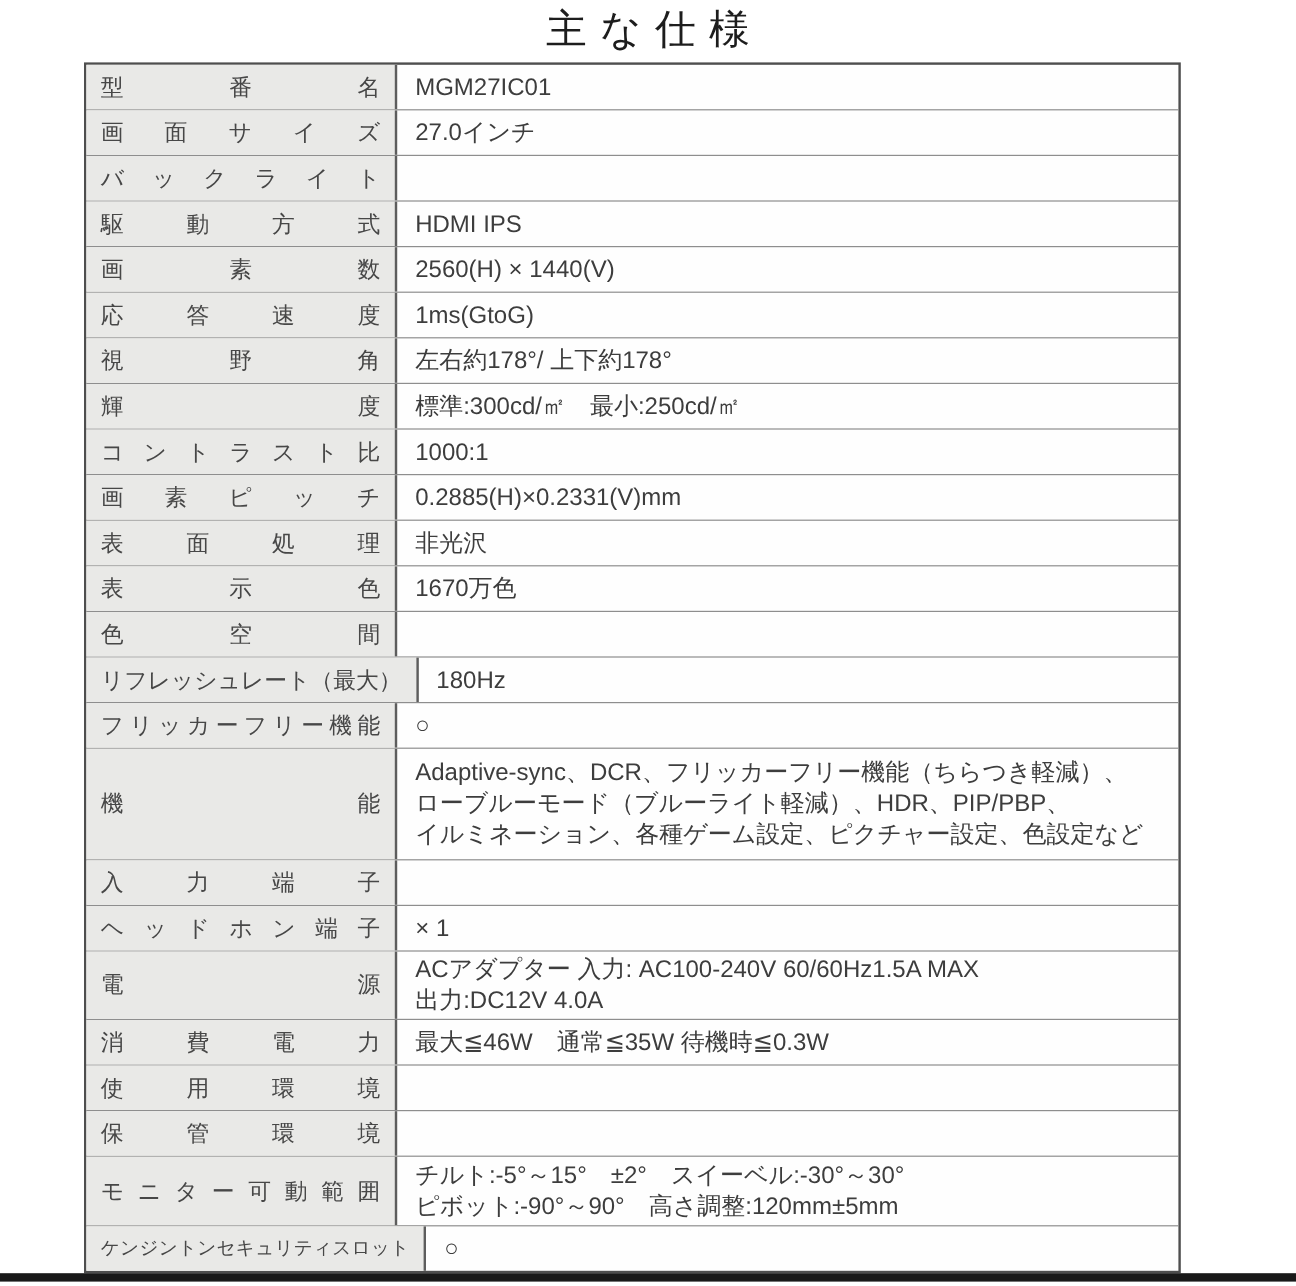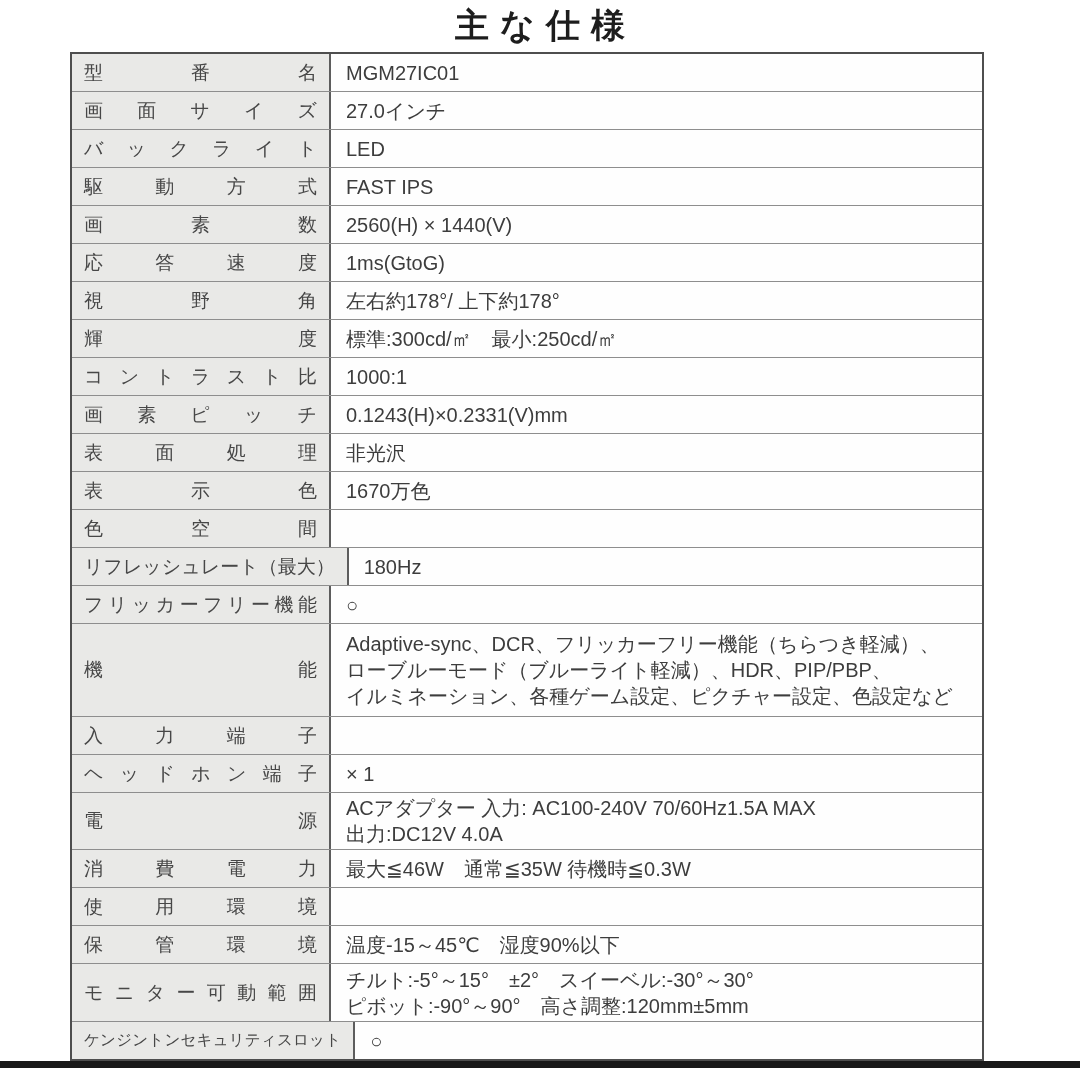--- a/index.html
+++ b/index.html
@@ -14,21 +14,21 @@
     overflow: hidden;
     font-family: "Liberation Sans", "DejaVu Sans", sans-serif;
   }
   .page-title {
     margin: 0;
     padding-top: 5px;
     height: 42px;
     line-height: 42px;
     text-align: center;
     font-family: "Liberation Serif", "DejaVu Serif", serif;
-    font-weight: bold;
+    font-weight: normal;
     font-size: 34px;
     letter-spacing: 11px;
     text-indent: 11px;
     color: #1d1d1d;
   }
   .spec-table {
     position: absolute;
     left: 70px;
     top: 52px;
     width: 914px;
@@ -122,33 +122,32 @@
     <div class="cell-label">
         <span class="jchars">
           <span>バ</span>
           <span>ッ</span>
           <span>ク</span>
           <span>ラ</span>
           <span>イ</span>
           <span>ト</span>
         </span>
       </div>
-    <div class="cell-value">LED</div>
   </div>
 
   <div class="spec-row">
     <div class="cell-label">
         <span class="jchars">
           <span>駆</span>
           <span>動</span>
           <span>方</span>
           <span>式</span>
         </span>
       </div>
-    <div class="cell-value">FAST IPS</div>
+    <div class="cell-value">HDMI IPS</div>
   </div>
 
   <div class="spec-row">
     <div class="cell-label">
         <span class="jchars">
           <span>画</span>
           <span>素</span>
           <span>数</span>
         </span>
       </div>
@@ -206,21 +205,21 @@
   <div class="spec-row">
     <div class="cell-label">
         <span class="jchars">
           <span>画</span>
           <span>素</span>
           <span>ピ</span>
           <span>ッ</span>
           <span>チ</span>
         </span>
       </div>
-    <div class="cell-value">0.1243(H)×0.2331(V)mm</div>
+    <div class="cell-value">0.2885(H)×0.2331(V)mm</div>
   </div>
 
   <div class="spec-row">
     <div class="cell-label">
         <span class="jchars">
           <span>表</span>
           <span>面</span>
           <span>処</span>
           <span>理</span>
         </span>
@@ -326,21 +325,21 @@
     <div class="cell-value">× 1</div>
   </div>
 
   <div class="spec-row h-lines2">
     <div class="cell-label">
         <span class="jchars">
           <span>電</span>
           <span>源</span>
         </span>
       </div>
-    <div class="cell-value">ACアダプター 入力: AC100-240V 70/60Hz1.5A MAX
+    <div class="cell-value">ACアダプター 入力: AC100-240V 60/60Hz1.5A MAX
 出力:DC12V 4.0A</div>
   </div>
 
   <div class="spec-row">
     <div class="cell-label">
         <span class="jchars">
           <span>消</span>
           <span>費</span>
           <span>電</span>
           <span>力</span>
@@ -362,21 +361,20 @@
 
   <div class="spec-row">
     <div class="cell-label">
         <span class="jchars">
           <span>保</span>
           <span>管</span>
           <span>環</span>
           <span>境</span>
         </span>
       </div>
-    <div class="cell-value">温度-15～45℃　湿度90%以下</div>
   </div>
 
   <div class="spec-row h-lines2b">
     <div class="cell-label">
         <span class="jchars">
           <span>モ</span>
           <span>ニ</span>
           <span>タ</span>
           <span>ー</span>
           <span>可</span>

